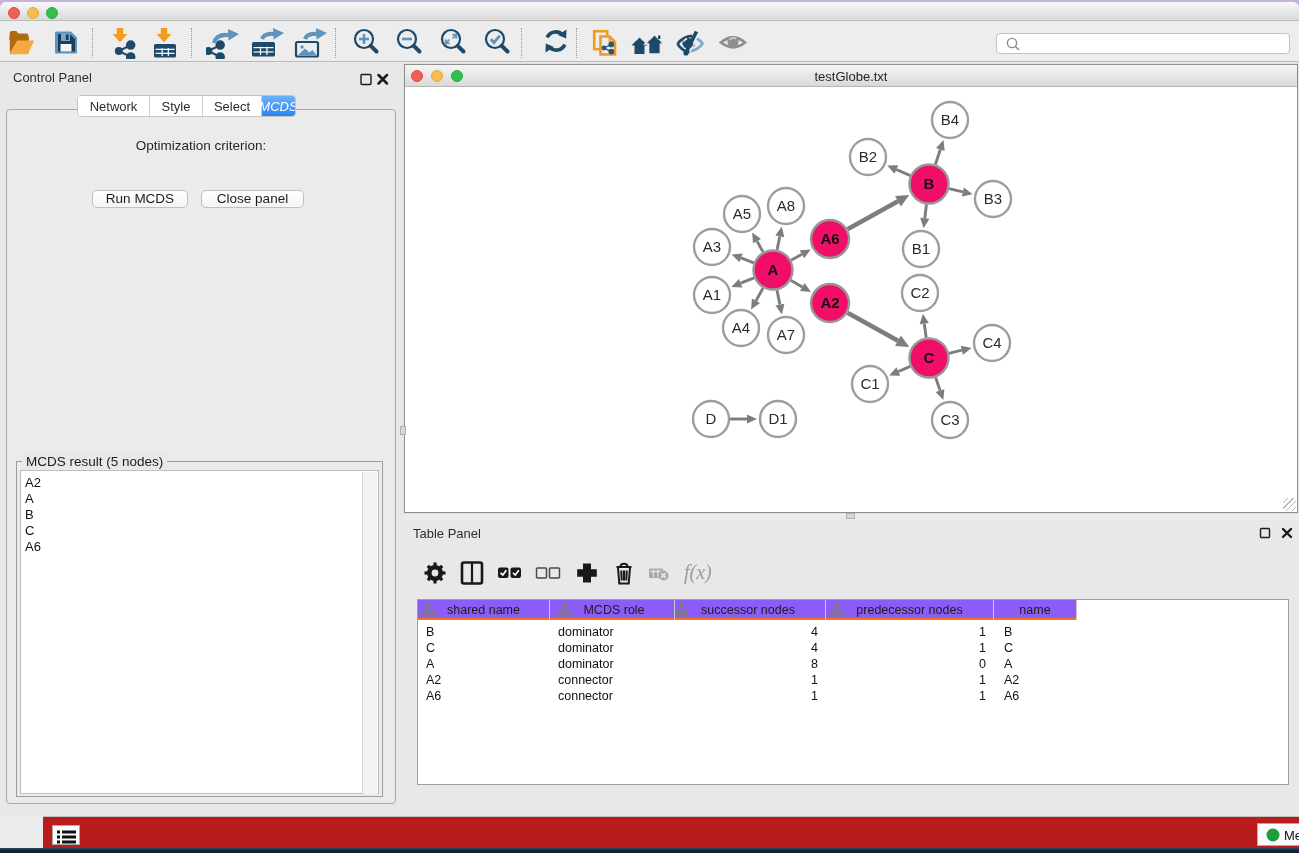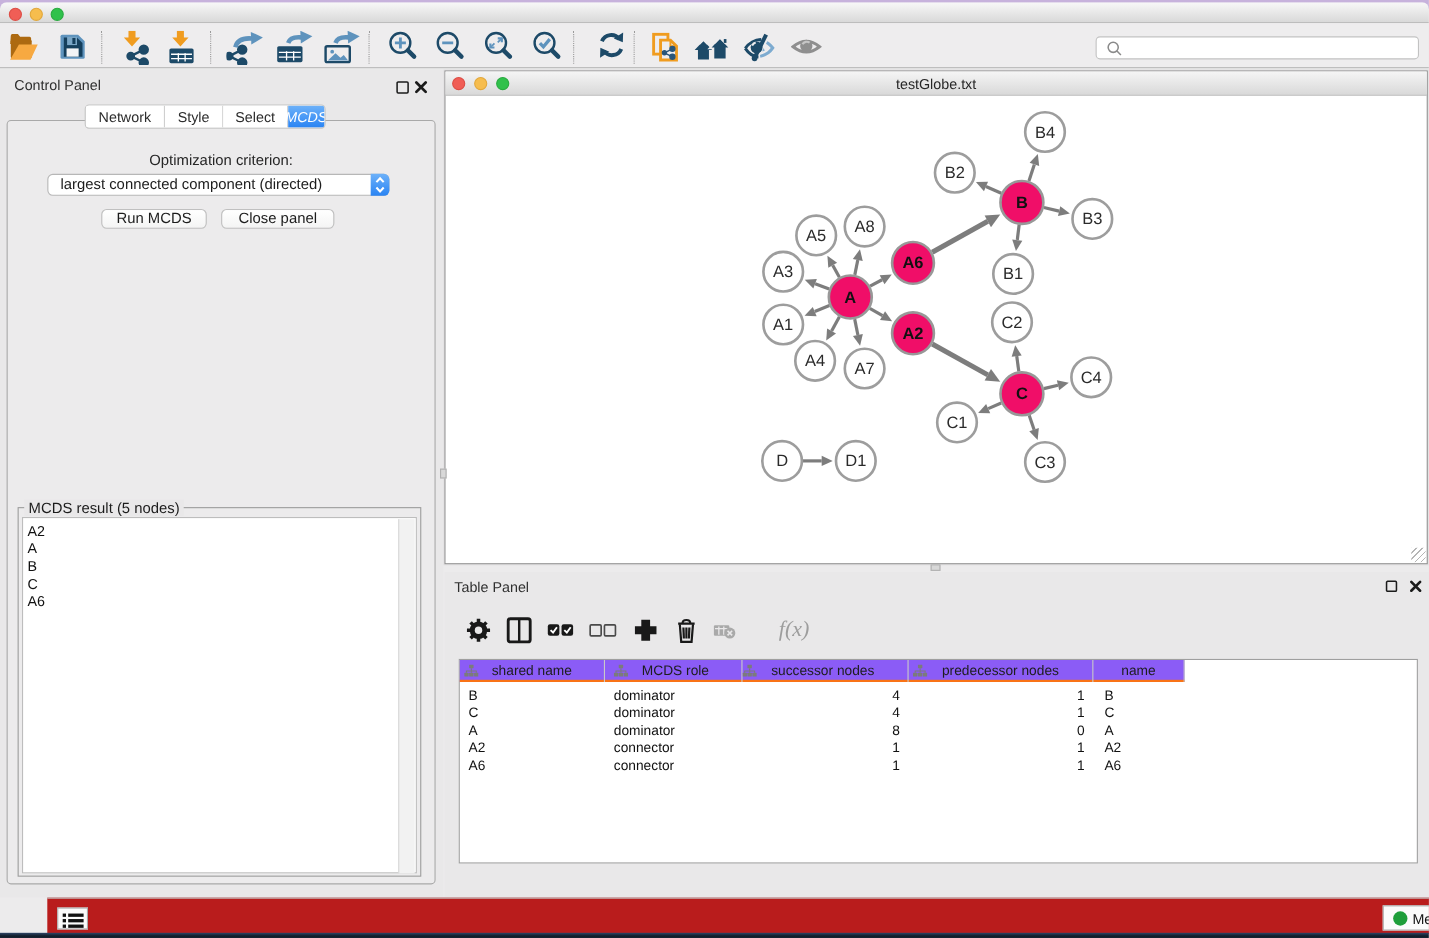--- a/index.html
+++ b/index.html
@@ -218,28 +218,20 @@
       <path d="M18.5 2 L27 10.5 M27 2 L18.5 10.5" stroke="#1b1b1b" stroke-width="2.5" stroke-linecap="round"></path>
     </svg>
   <div class="abs" id="cp-box"></div>
   <div class="abs" id="cp-tabs">
     <div class="seg" style="width:72px;">Network</div>
     <div class="seg" style="width:53px;">Style</div>
     <div class="seg" style="width:59px;">Select</div>
     <div class="seg sel" style="width:33px;font-style:italic;">MCDS</div>
   </div>
   <div class="abs" id="optlabel">Optimization criterion:</div>
-  <div class="abs" id="combo">largest connected component (directed)
-    <div class="cap">
-        <svg width="17" height="20" style="position:absolute;left:0;top:0">
-          <path d="M5.2 7.6 L8.5 4 L11.8 7.6" fill="none" stroke="#fff" stroke-width="1.9"></path>
-          <path d="M5.2 12.4 L8.5 16 L11.8 12.4" fill="none" stroke="#fff" stroke-width="1.9"></path>
-        </svg>
-      </div>
-  </div>
   <div class="btn" style="left:92px;top:127px;width:96px;">Run MCDS</div>
   <div class="btn" style="left:201px;top:127px;width:103px;">Close panel</div>
   <div class="abs" id="fs-label">MCDS result (5 nodes)</div>
   <div class="abs" id="fs">
     <div class="abs" id="fs-list">
       <div class="it">A2</div>
         <div class="it">A</div>
         <div class="it">B</div>
         <div class="it">C</div>
         <div class="it">A6</div>
@@ -384,21 +376,21 @@
         <rect x="229" y="8.5" width="14" height="9.5" rx="1"></rect>
         <g stroke="#e9e8e9" stroke-width="1.2">
 <line x1="230" y1="11.5" x2="242" y2="11.5"></line>
           <line x1="233.5" y1="9.5" x2="233.5" y2="17"></line>
           <line x1="238" y1="9.5" x2="238" y2="17"></line>
         </g>
 <circle cx="243.5" cy="15.5" r="5"></circle>
         <path d="M241.4 13.4 L245.6 17.6 M245.6 13.4 L241.4 17.6" stroke="#e9e8e9" stroke-width="1.5"></path>
       </g>
 </svg>
-<div class="abs" style="left:280px;top:41px;font-family:'Liberation Serif',serif;font-style:italic;font-size:20px;color:#9d9d9d;margin-left:24px;"><i>f(x)</i></div>
+<div class="abs" style="left:280px;top:41px;font-family:'Liberation Serif',serif;font-style:italic;font-size:20px;color:#9d9d9d;"><i>f(x)</i></div>
   <div class="abs" id="tbl-box">
       <div class="abs" id="thead" style="width:659px;">
 <div class="th" style="left:0px;width:132px;"><svg width="13" height="12" viewBox="0 0 13 12" style="position:absolute;left:4px;top:4px">
             <g fill="#7b7b7b">
               <rect x="4.5" y="0" width="4" height="3.4" rx="0.5"></rect>
               <rect x="0" y="7.5" width="4" height="3.6" rx="0.5"></rect>
               <rect x="9" y="7.5" width="4" height="3.6" rx="0.5"></rect>
               <rect x="4.5" y="7.5" width="4" height="3.6" rx="0.5"></rect>
               <path d="M6.5 3.4 v2 M2 7.5 v-1.5 h9 v1.5 M6.5 5.4 v2.1" stroke="#7b7b7b" stroke-width="1" fill="none"></path>
             </g>

